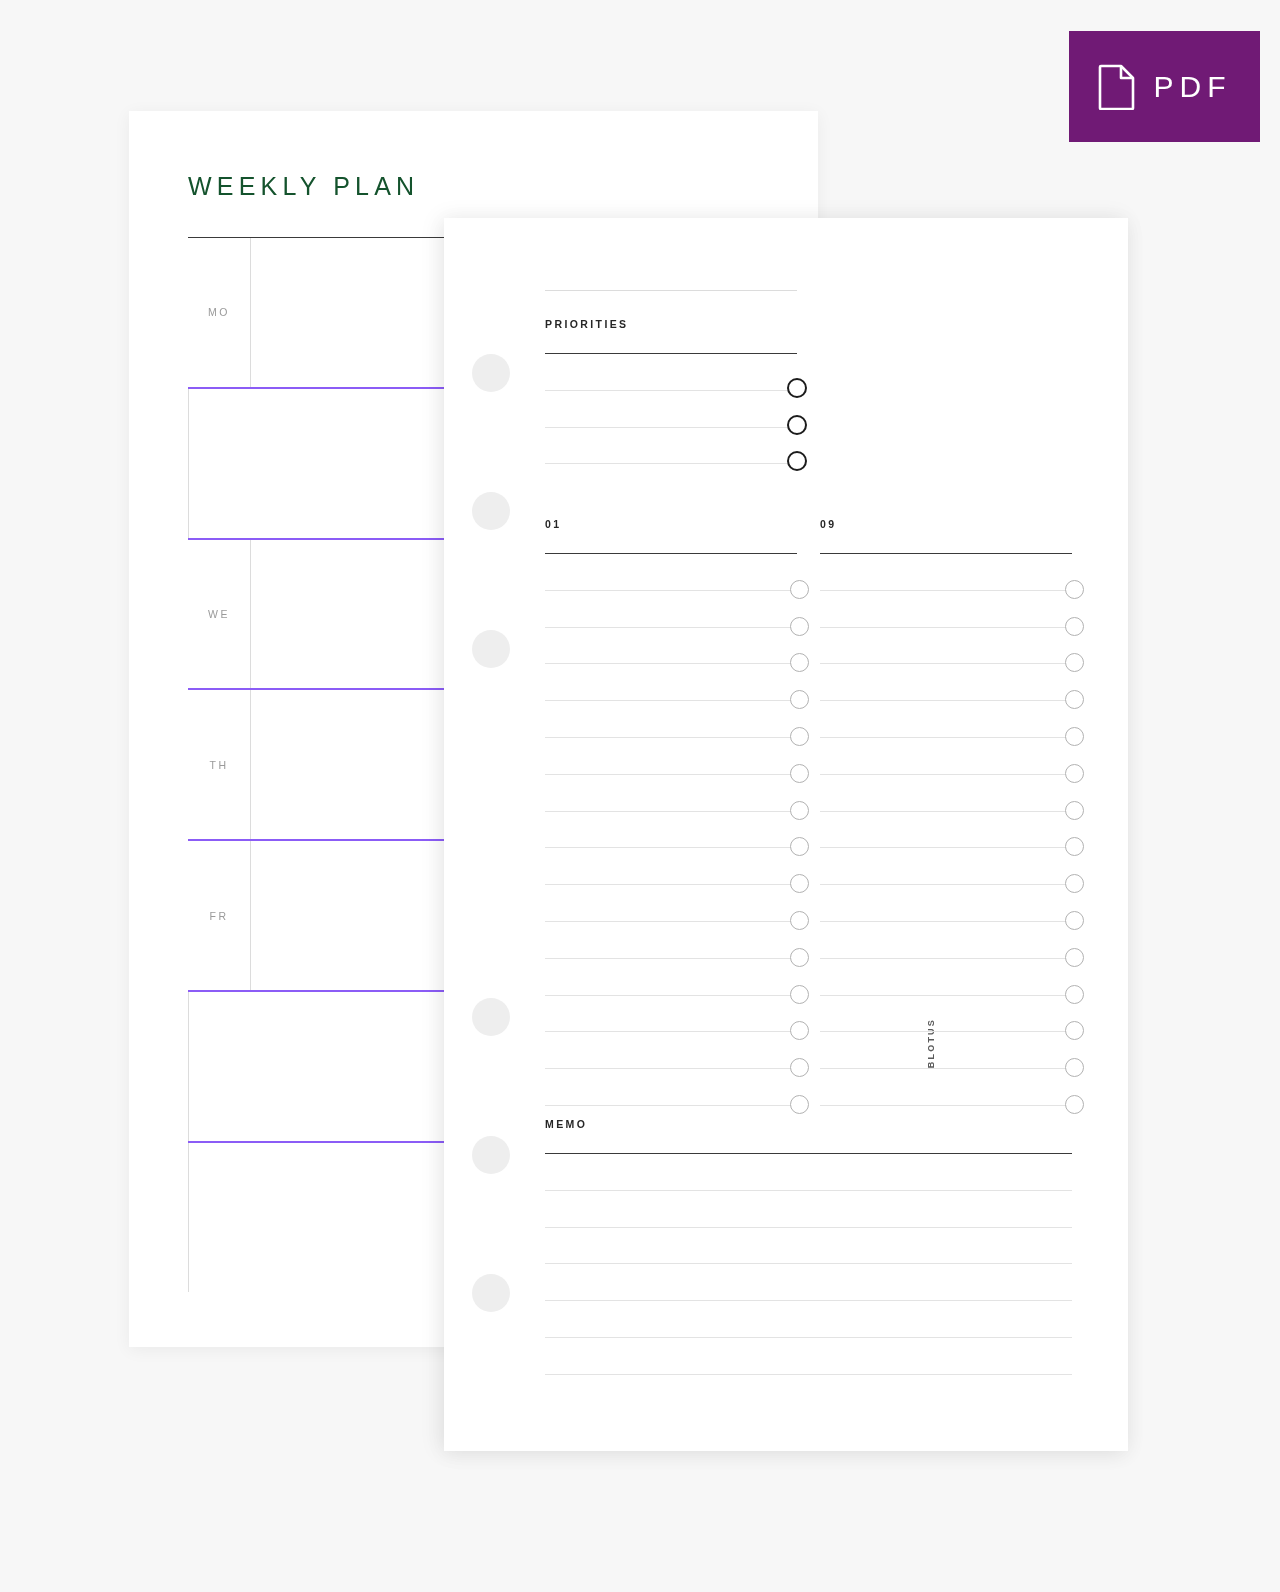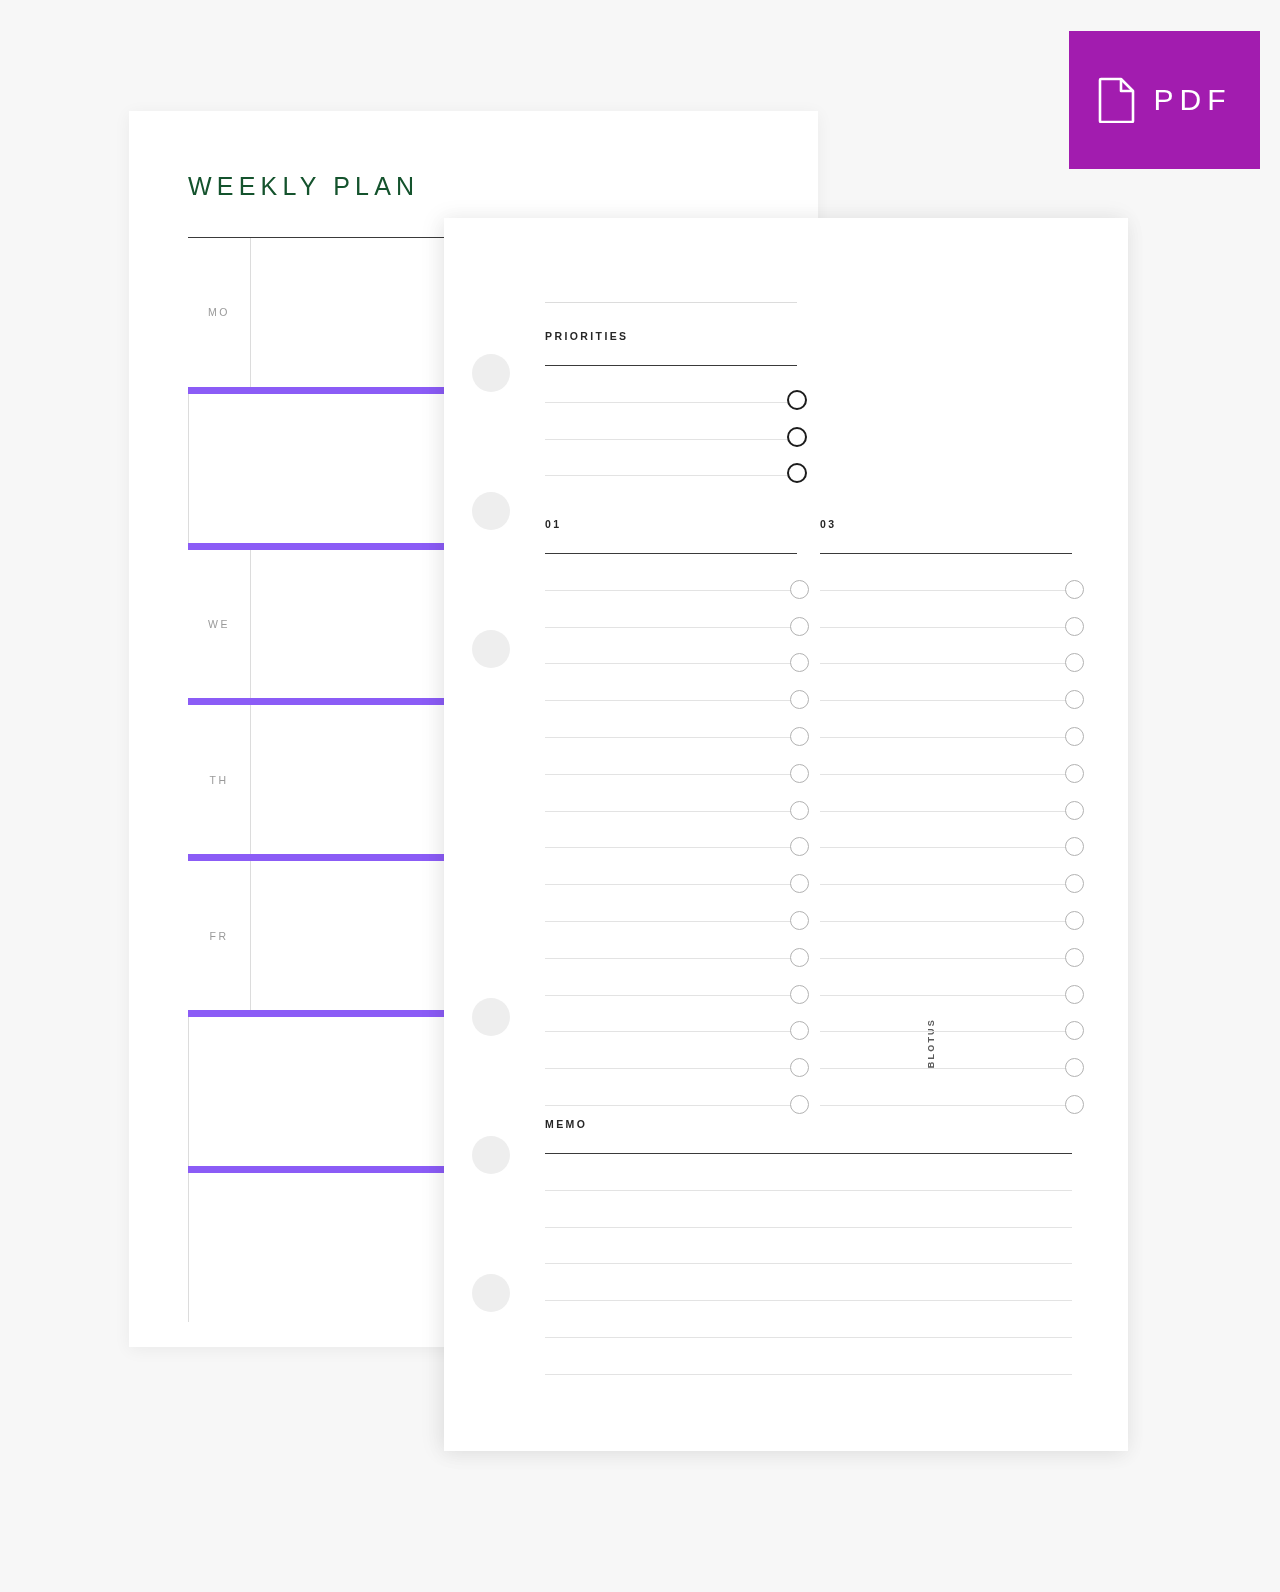--- a/index.html
+++ b/index.html
@@ -15,22 +15,22 @@
     overflow: hidden;
     -webkit-font-smoothing: antialiased;
   }
 
   
   .pdf-badge {
     position: absolute;
     left: 1069px;
     top: 31px;
     width: 191px;
-    height: 138px;
-    background: #a21caf;
+    height: 111px;
+    background: #701a75;
     display: flex;
     align-items: center;
     justify-content: center;
     gap: 18px;
   }
   .pdf-badge .doc-icon {
     width: 38px;
     height: 46px;
     flex: none;
   }
@@ -79,21 +79,21 @@
   .week-grid {
     position: absolute;
     left: 59px;
     top: 126px;
     width: 356px;
     border-top: 1.4px solid #3a3a3a;
   }
   .week-row {
     height: 148.8px;
     position: relative;
-    border-bottom: 7px solid #8b5cf6;
+    border-bottom: 2px solid #8b5cf6;
     display: flex;
   }
   .week-row:last-child { border-bottom: none; }
   .day-cell {
     width: 62px;
     flex: none;
     display: flex;
     align-items: center;
     justify-content: center;
   }
@@ -255,21 +255,21 @@
       <div class="hole" style="top: 136px; left: 28px;"></div>
       <div class="hole" style="top: 274px; left: 28px;"></div>
       <div class="hole" style="top: 412px; left: 28px;"></div>
       <div class="hole" style="top: 780px; left: 28px;"></div>
       <div class="hole" style="top: 918px; left: 28px;"></div>
       <div class="hole" style="top: 1056px; left: 28px;"></div>
     </div>
 
   <div class="brand-vertical">BLOTUS</div>
 
-  <div class="col col-a" style="top:84px;">
+  <div class="col col-a" style="top:72px;">
     <div class="rule-top" style="width:100%;"></div>
     <div class="sec-gap-sm"></div>
     <div class="sec-head">PRIORITIES</div>
     <div style="height:23px;"></div>
     <div class="rule-dark"></div>
     <div class="rows" id="priorities-rows">
         <div class="row priority">
           <span class="bubble"></span>
         </div>
         <div class="row priority">
@@ -329,21 +329,21 @@
         <div class="row">
           <span class="bubble"></span>
         </div>
         <div class="row">
           <span class="bubble"></span>
         </div>
       </div>
   </div>
 
   <div class="col col-b" style="top:300px;">
-    <div class="sec-head">03</div>
+    <div class="sec-head">09</div>
     <div style="height:23px;"></div>
     <div class="rule-dark"></div>
     <div class="rows" id="list02-rows">
         <div class="row">
           <span class="bubble"></span>
         </div>
         <div class="row">
           <span class="bubble"></span>
         </div>
         <div class="row">

